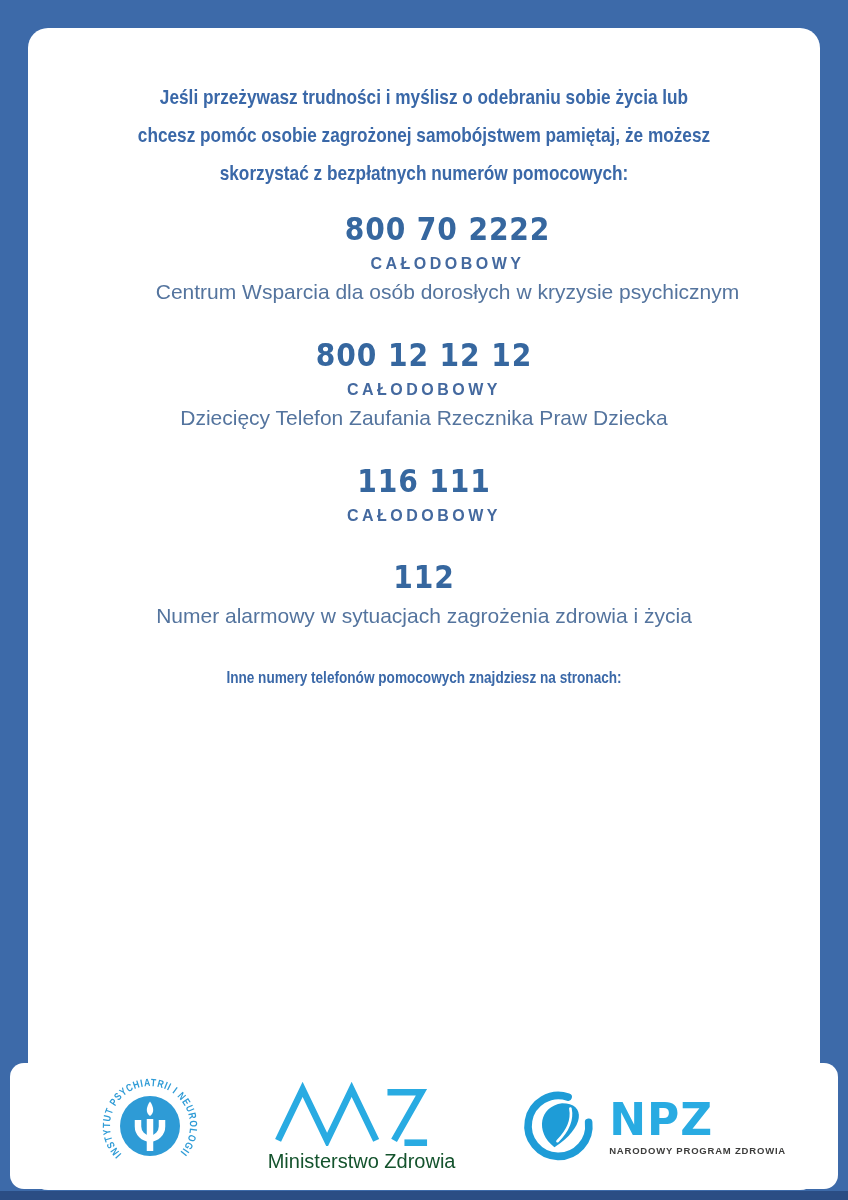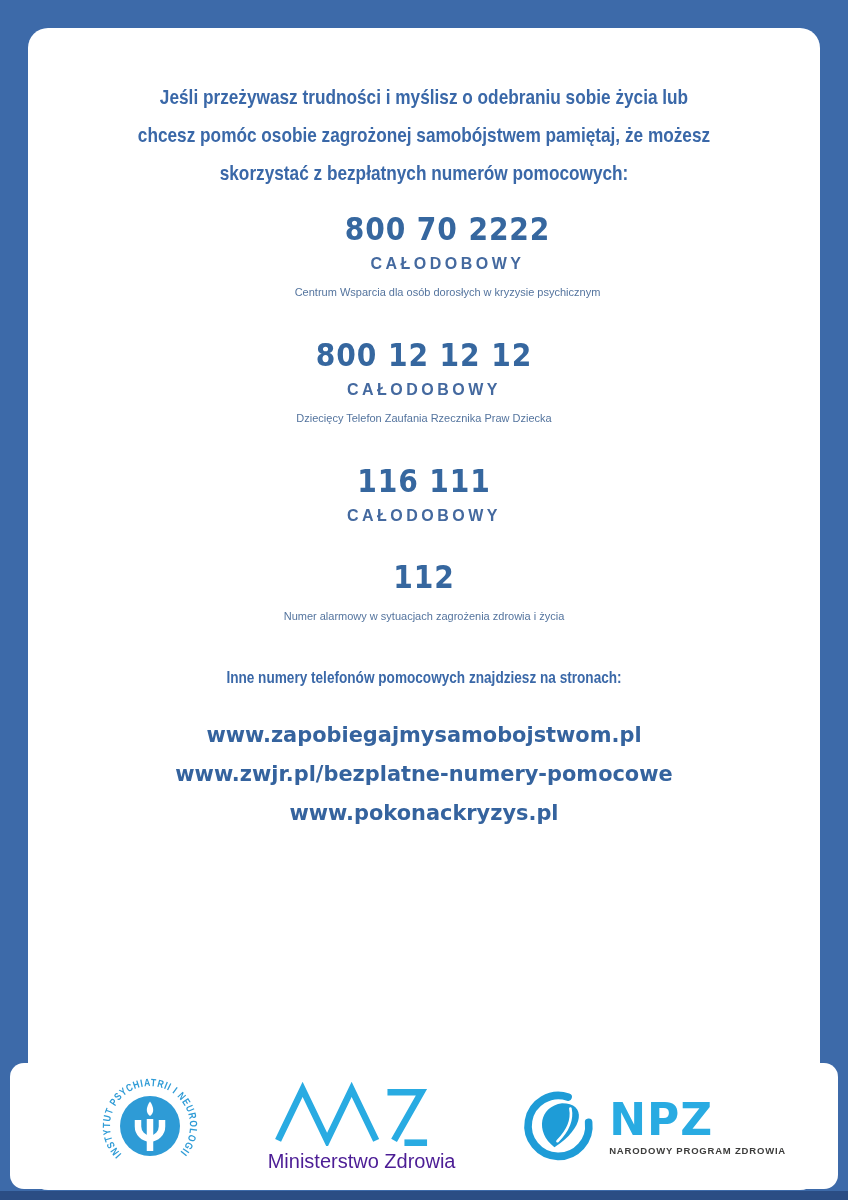--- a/index.html
+++ b/index.html
@@ -39,21 +39,21 @@
   }
   .availability {
     margin-top: 4px;
     font-size: 16px; font-weight: bold;
     line-height: 20px; letter-spacing: 3.5px;
     color: #44699f;
   }
   .availability.hours { font-size: 15px; letter-spacing: 2.5px; }
   .description {
     margin-top: 6px;
-    font-size: 11px; line-height: 24px;
+    font-size: 21px; line-height: 24px;
     color: #54749e;
   }
   .more-heading {
     margin-top: 39px;
     font-size: 16px; font-weight: bold;
     line-height: 22px;
     color: #3a68a8;
     transform: scaleX(0.85);
   }
   .websites { margin-top: 26px; }
@@ -68,21 +68,21 @@
   .footer-card {
     position: absolute; left: 10px; top: 1063px;
     width: 828px; height: 126px;
     background: #ffffff; border-radius: 14px;
     display: flex; align-items: center; justify-content: space-between;
     padding: 0 52px 0 88px;
   }
   .logo-group { display: flex; flex-direction: column; align-items: center; }
   .mz-label {
     margin-top: 4px;
-    font-size: 20px; color: #4c1d95; line-height: 22px; text-align: center;
+    font-size: 20px; color: #14532d; line-height: 22px; text-align: center;
   }
   .npz-group { display: flex; flex-direction: row; align-items: center; gap: 12px; }
   .npz-text-col { display: flex; flex-direction: column; align-items: flex-start; }
   .npz-abbr {
     font-family: "DejaVu Sans", sans-serif;
     font-size: 44px; font-weight: bold; line-height: 46px;
     color: #29abe2; letter-spacing: 1px;
   }
   .npz-caption {
     margin-top: 2px;
@@ -123,25 +123,20 @@
 
     <div class="helpline">
       <div class="number">112</div>
       <div class="description">Numer alarmowy w sytuacjach zagrożenia zdrowia i życia</div>
     </div>
 
   </div>
 
   <div class="more-heading">Inne numery telefonów pomocowych znajdziesz na stronach:</div>
 
-  <div class="websites">
-    <div class="website">www.zapobiegajmysamobojstwom.pl</div>
-    <div class="website">www.zwjr.pl/bezplatne-numery-pomocowe</div>
-    <div class="website">www.pokonackryzys.pl</div>
-  </div>
 
 </div>
 
 <div class="footer-card">
 
   <div class="logo-group">
     <svg width="104" height="104" viewBox="0 0 104 104">
       <defs>
         <path id="ipinCircle" d="M 23.7 80.3 A 40 40 0 1 1 80.3 80.3" fill="none"></path>
       </defs>

